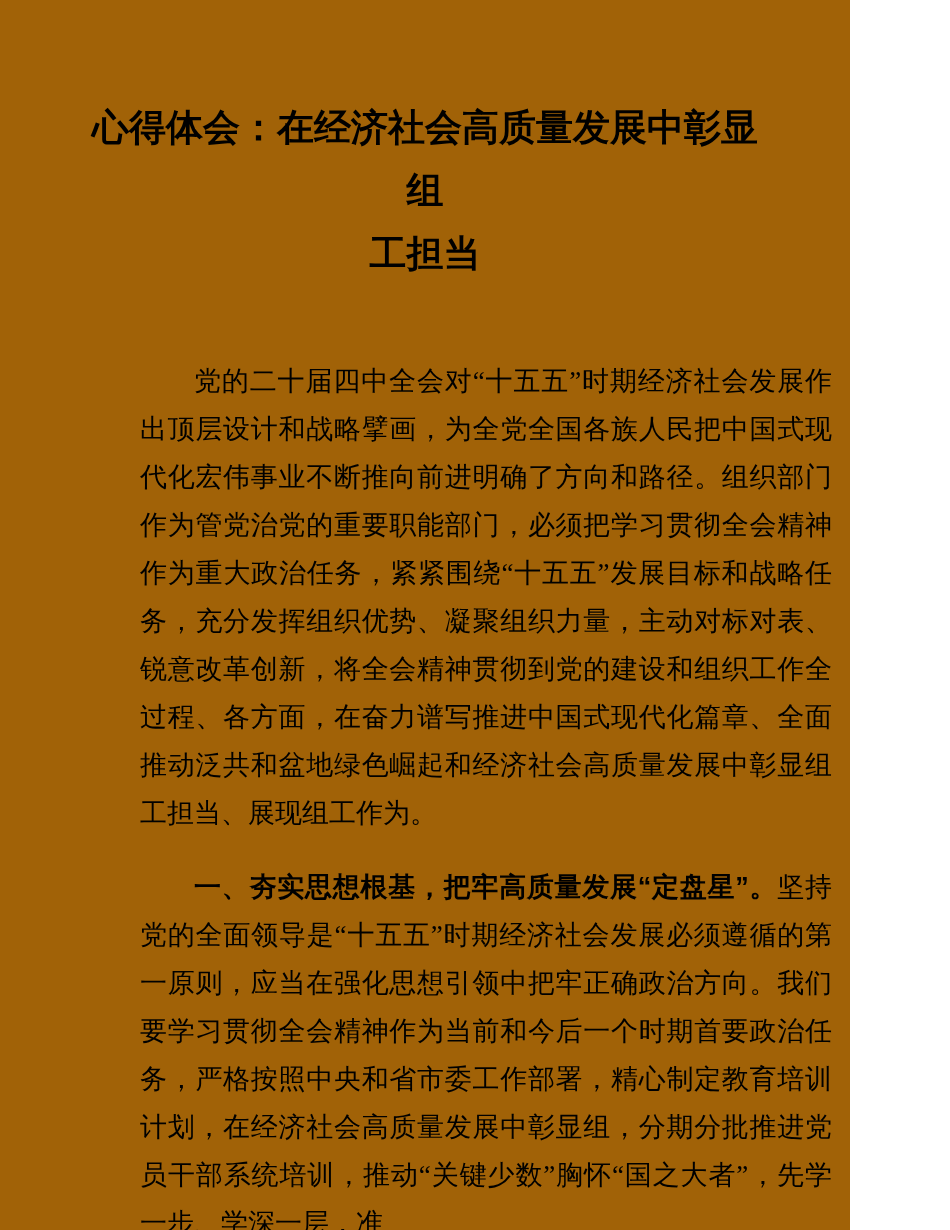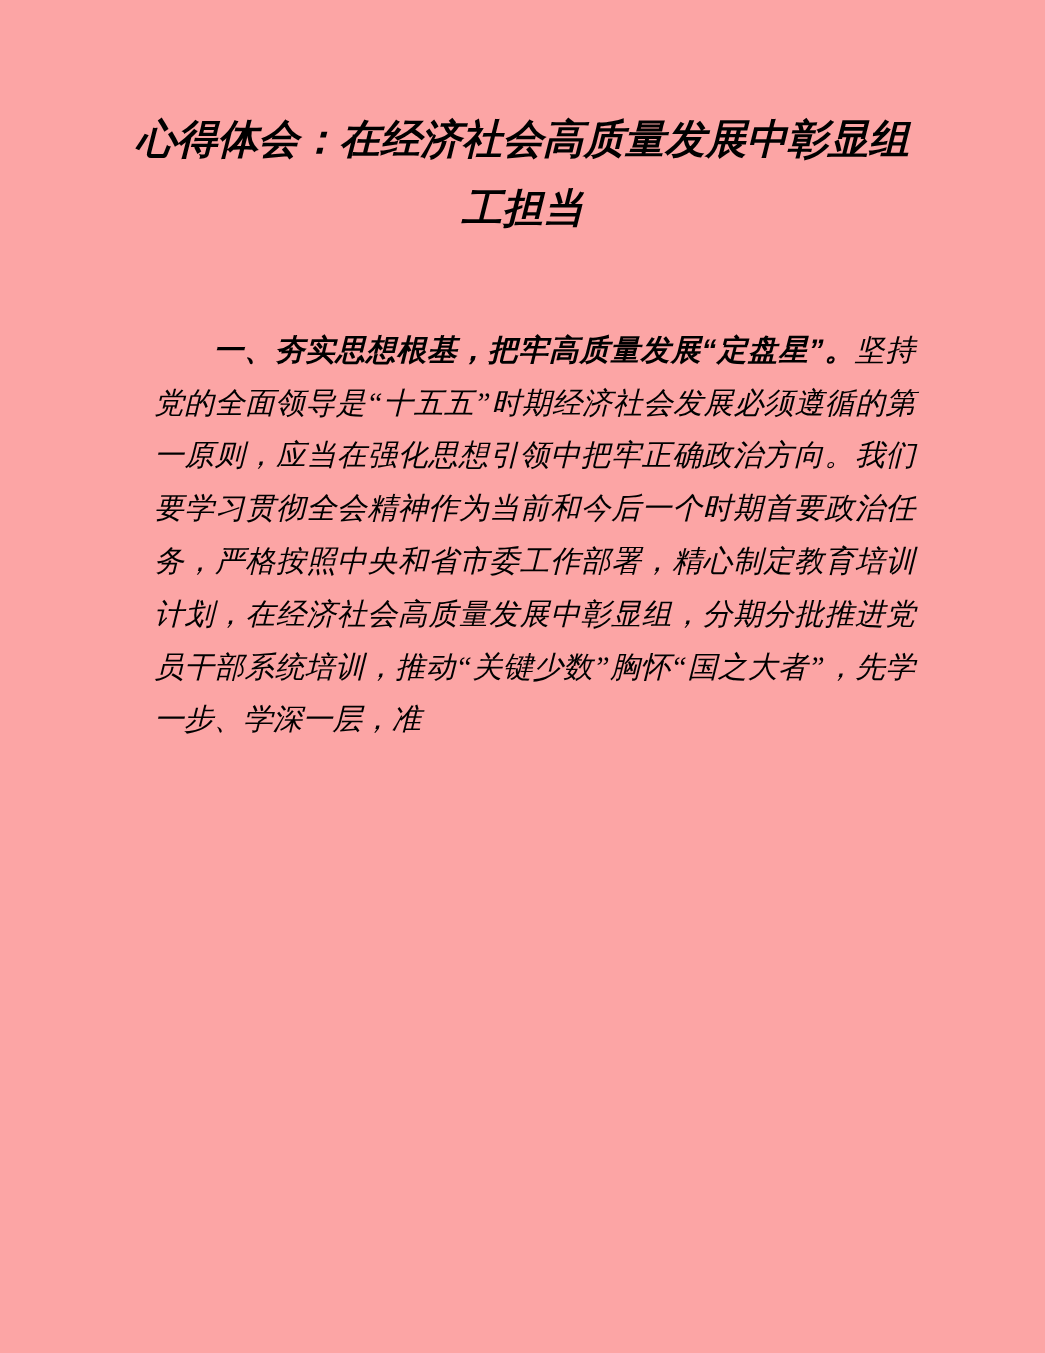--- a/index.html
+++ b/index.html
@@ -2,27 +2,26 @@
 <html><head>
 <meta charset="utf-8">
 <style>
   html, body {
     margin: 0;
     padding: 0;
     background: #ffffff;
   }
   .page {
     position: relative;
-    width: 950px;
+    width: 850px;
     height: 1230px;
-    background: #fca5a5;
+    background: #a16207;
     overflow: hidden;
     color: #000000;
     font-family: "Liberation Serif", "DejaVu Serif", serif;
-    font-style: italic;
   }
   .doc-title {
     margin: 96px 85px 0 85px;
     text-align: center;
     font-family: "Liberation Serif", "DejaVu Serif", serif;
     font-weight: 700;
     font-size: 37px;
     line-height: 63px;
     letter-spacing: 0px;
     color: #000000;
@@ -55,18 +54,19 @@
 
 <div class="page">
 
   <div class="doc-title">
     <div>心得体会：在经济社会高质量发展中彰显组</div>
     <div>工担当</div>
   </div>
 
   <div class="doc-body">
 
+    <p class="para"><span>党的二十届四中全会对“十五五”时期经济社会发展作出顶层设计和战略擘画，为全党全国各族人民把中国式现代化宏伟事业不断推向前进明确了方向和路径。组织部门作为管党治党的重要职能部门，必须把学习贯彻全会精神作为重大政治任务，紧紧围绕“十五五”发展目标和战略任务，充分发挥组织优势、凝聚组织力量，主动对标对表、锐意改革创新，将全会精神贯彻到党的建设和组织工作全过程、各方面，在奋力谱写推进中国式现代化篇章、全面推动泛共和盆地绿色崛起和经济社会高质量发展中彰显组工担当、展现组工作为。</span></p>
 
     <p class="para"><span class="para-lead">一、夯实思想根基，把牢高质量发展“定盘星”。</span><span>坚持党的全面领导是“十五五”时期经济社会发展必须遵循的第一原则，应当在强化思想引领中把牢正确政治方向。我们要学习贯彻全会精神作为当前和今后一个时期首要政治任务，严格按照中央和省市委工作部署，精心制定教育培训计划，在经济社会高质量发展中彰显组，分期分批推进党员干部系统培训，推动“关键少数”胸怀“国之大者”，先学一步、学深一层，准</span></p>
 
   </div>
 
 </div>
 
 </body></html>

